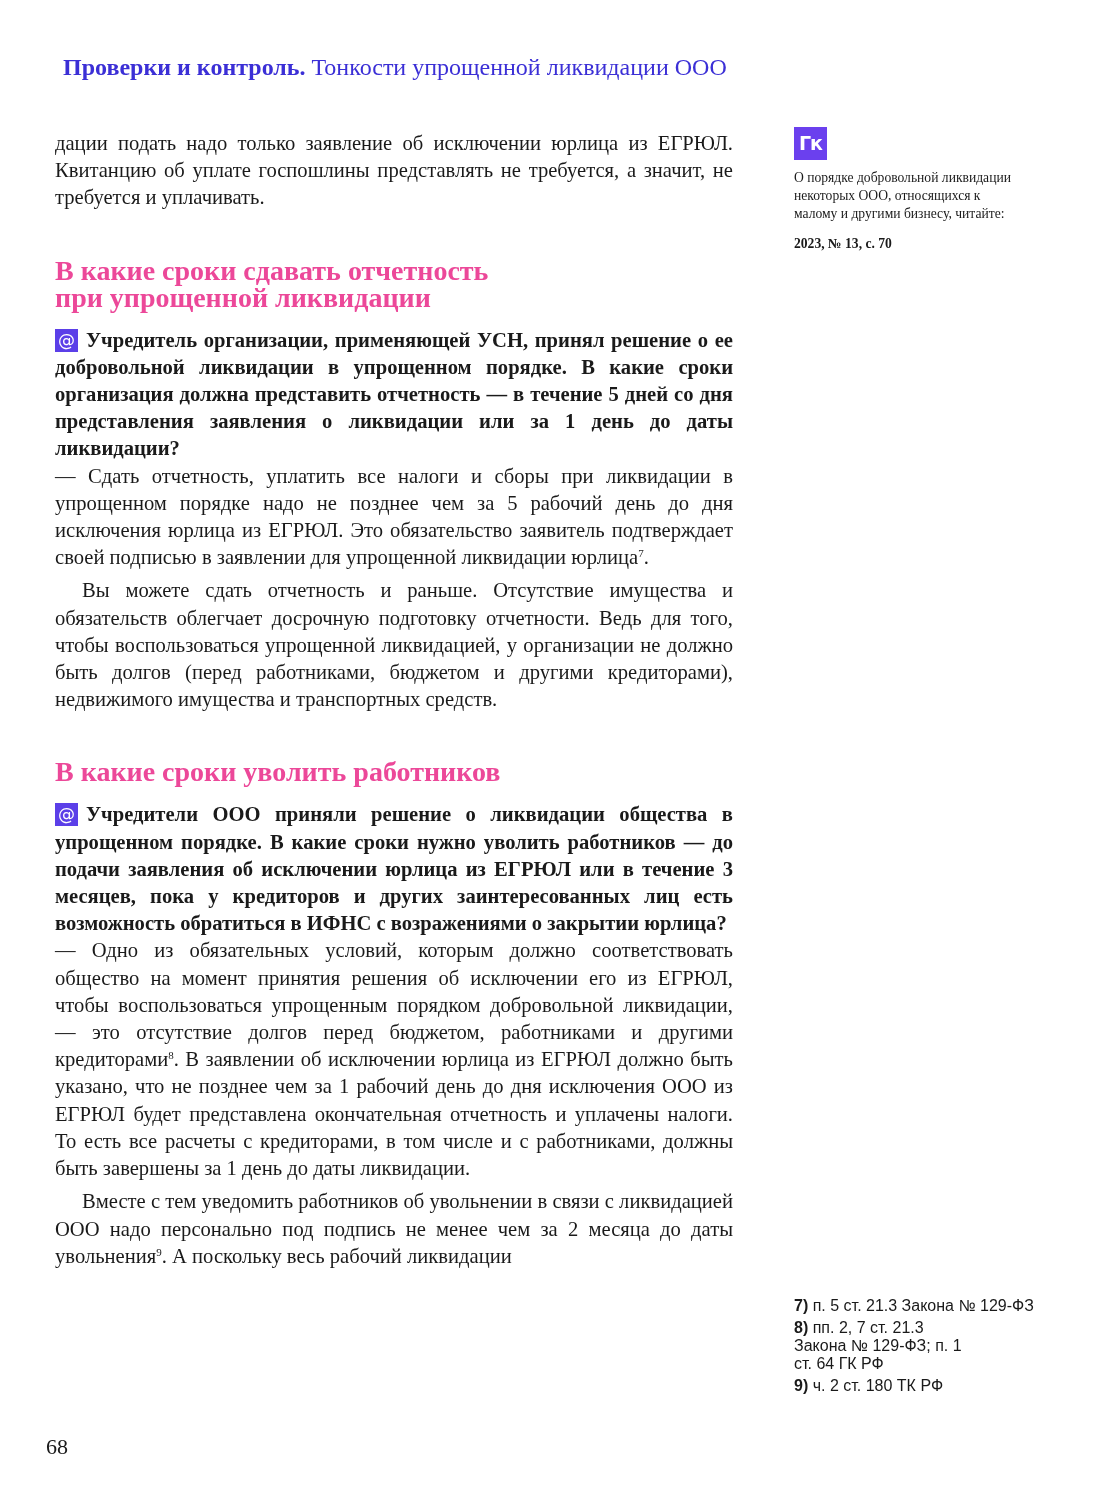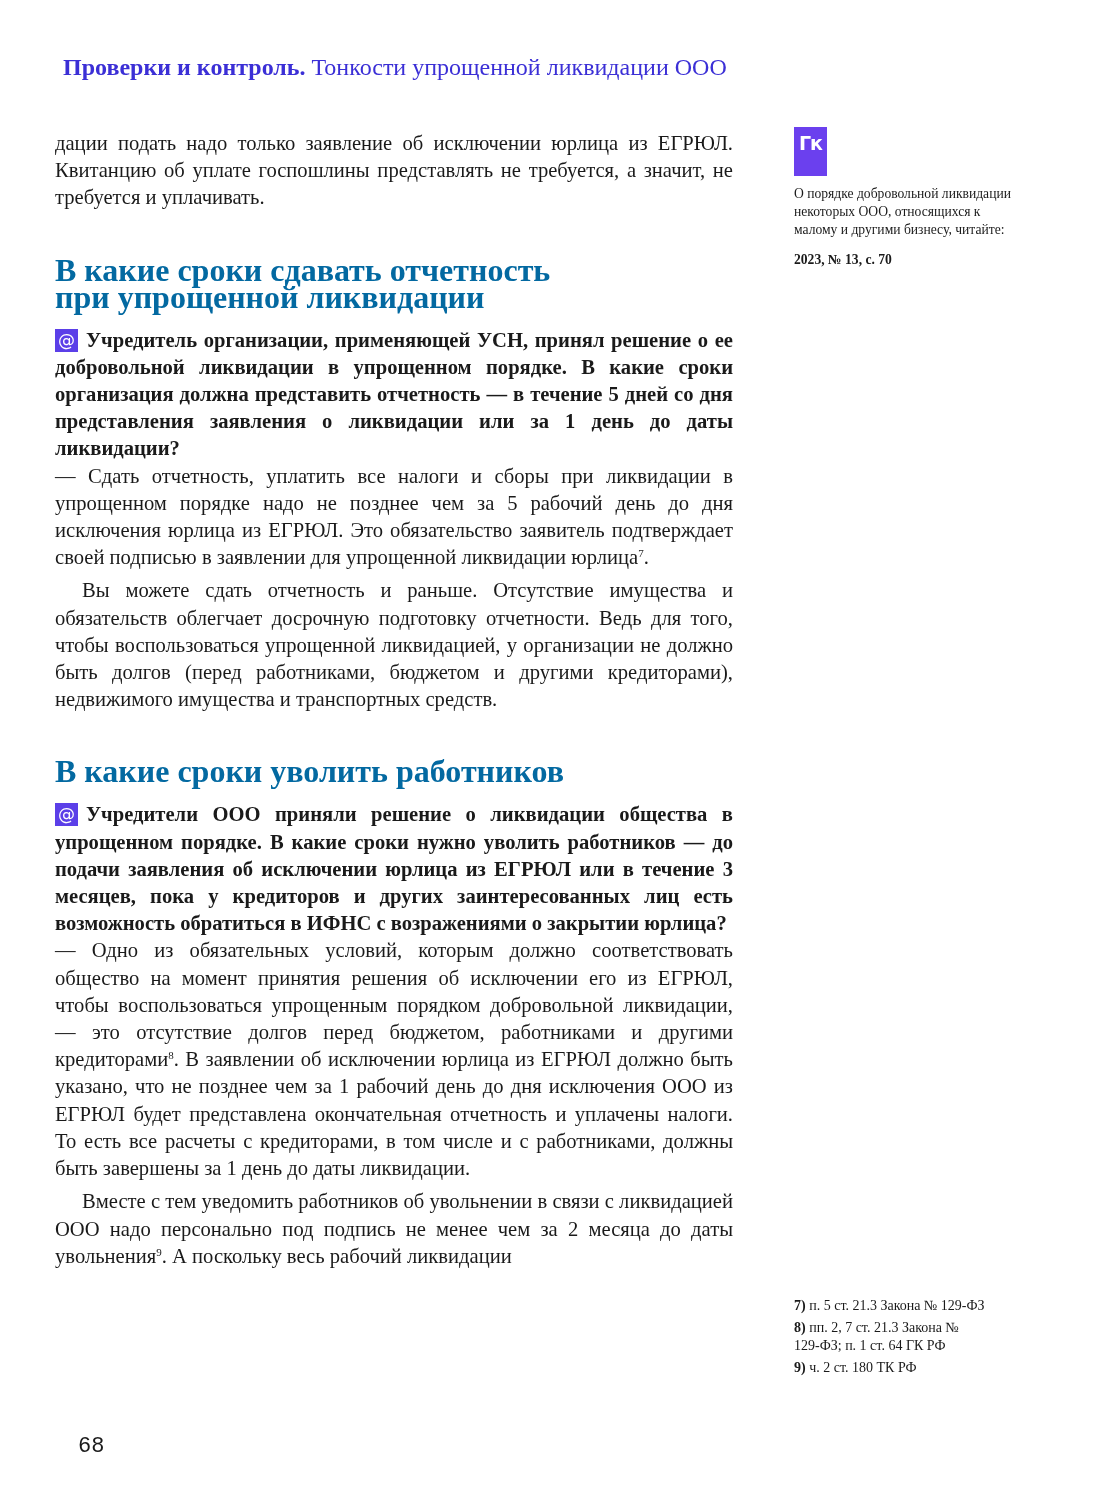--- a/index.html
+++ b/index.html
@@ -5,38 +5,38 @@
   html, body { margin:0; padding:0; background:#ffffff; }
   body { width:1104px; height:1500px; position:relative; overflow:hidden;
          font-family:"DejaVu Serif","Liberation Serif",serif; color:#1a1a1a; }
   .running-head { position:absolute; left:63px; top:54px; font-size:24px; color:#3b2fd6;
          font-family:"Liberation Serif","DejaVu Serif",serif; white-space:nowrap; }
   .running-head .rh-bold { font-weight:bold; }
   .main { position:absolute; left:55px; top:130px; width:678px;
           font-family:"Liberation Serif","DejaVu Serif",serif; font-size:20.6px; line-height:27.2px; }
   .main p { margin:0; text-align:justify; }
   .para-indent { text-indent:27px; margin-top:6px !important; }
-  h2 { font-family:"Liberation Serif","DejaVu Serif",serif; font-weight:bold; font-size:32px;
-       line-height:27px; margin:45px 0 16px 0; color:#0369a1; }
+  h2 { font-family:"Liberation Serif","DejaVu Serif",serif; font-weight:bold; font-size:28px;
+       line-height:27px; margin:45px 0 16px 0; color:#ec4899; }
   .question { font-weight:bold; }
   .at-badge { display:inline-block; width:23px; height:23px; background:#5b3fe8; color:#fff;
               font-family:"DejaVu Sans",sans-serif; font-size:17px; line-height:22px; text-align:center;
               vertical-align:1px; margin-right:8px; font-weight:normal; text-indent:0; }
   sup { font-size:11px; line-height:0; vertical-align:7px; }
   .sidebar { position:absolute; left:794px; top:127px; width:220px;
              font-family:"Liberation Serif","DejaVu Serif",serif; font-size:13.6px; line-height:18px; color:#1a1a1a; }
-  .gk-logo { width:33px; height:49px; background:#6b40ee; color:#fff; font-family:"DejaVu Sans",sans-serif;
+  .gk-logo { width:33px; height:33px; background:#6b40ee; color:#fff; font-family:"DejaVu Sans",sans-serif;
              font-weight:bold; font-size:19px; line-height:33px; text-align:center; margin-bottom:9px; letter-spacing:-1px; }
   .sidebar .ref { font-weight:bold; margin-top:12px; }
   .footnotes { position:absolute; left:794px; top:1297px; width:280px;
-               font-family:Liberation Serif, serif; font-size:14px; line-height:18px; }
+               font-family:Liberation Sans, sans-serif; font-size:16px; line-height:18px; }
   .footnotes .fn { margin-bottom:4px; }
   .footnotes .fn-num { font-weight:bold; }
-  .page-number { position:absolute; left:78px; top:1434px; font-size:22px;
-                 font-family:Liberation Mono, monospace; }
+  .page-number { position:absolute; left:46px; top:1434px; font-size:22px;
+                 font-family:Liberation Serif, serif; }
 </style>
 </head>
 <body>
 
 <div class="running-head">
   <span class="rh-bold">Проверки и контроль.</span>
   <span>Тонкости упрощенной ликвидации ООО</span>
 </div>
 
 <div class="main">

